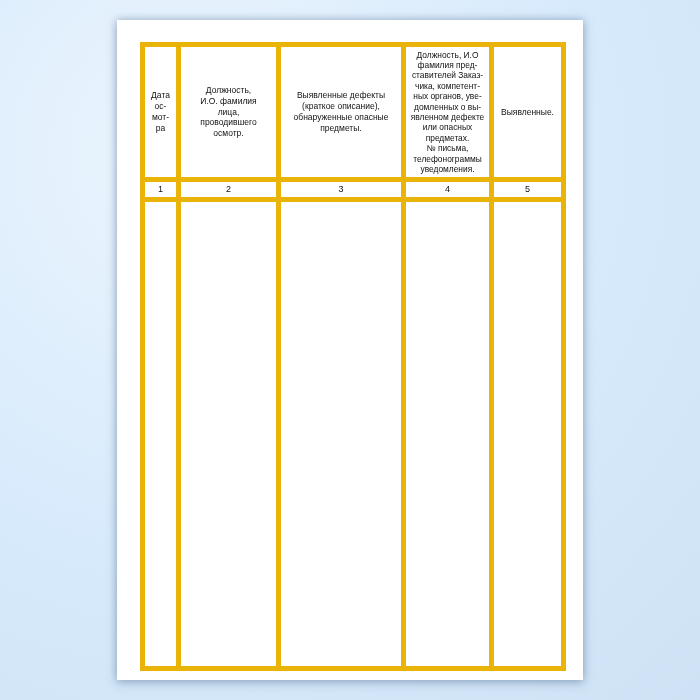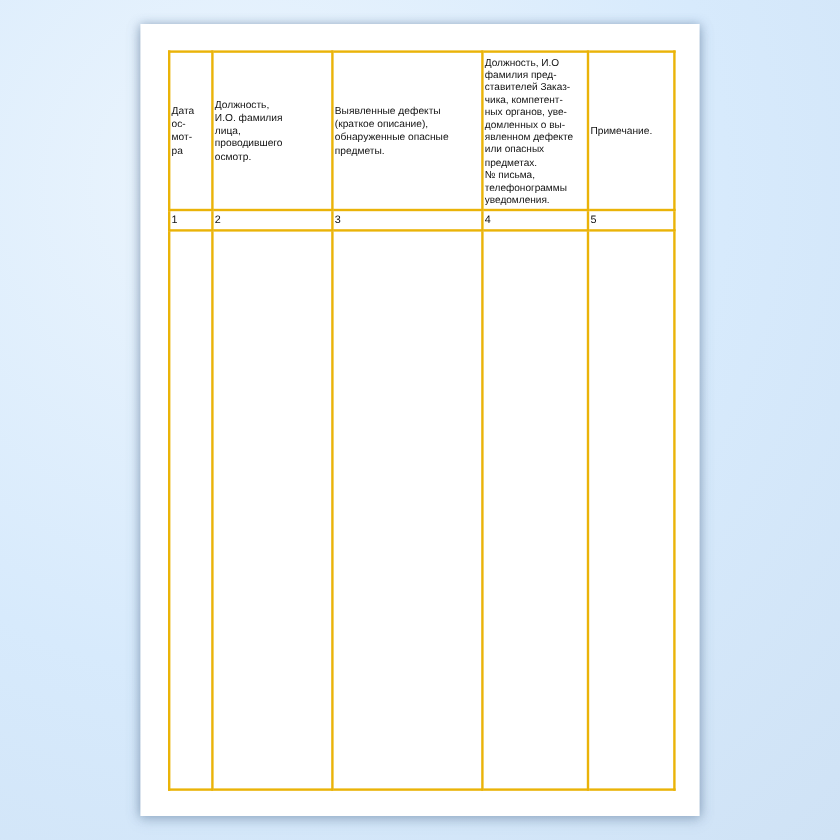--- a/index.html
+++ b/index.html
@@ -22,21 +22,22 @@
   }
   table.journal {
     position: absolute;
     left: 23px;
     top: 22px;
     width: 421px;
     border-collapse: collapse;
     table-layout: fixed;
   }
   table.journal td {
-    border: 2px solid #eab308;
+    border: 5px solid #eab308;
+    text-align: center;
     vertical-align: middle;
     padding: 0 1px;
     color: #111111;
     white-space: pre-line;
     overflow: hidden;
   }
   tr.header-row td {
     height: 130px;
     font-size: 8.5px;
     line-height: 10.8px;
@@ -87,21 +88,21 @@
 ставителей Заказ-
 чика, компетент-
 ных органов, уве-
 домленных о вы-
 явленном дефекте
 или опасных
 предметах.
 № письма,
 телефонограммы
 уведомления.</td>
-          <td class="c5">Примечание.</td>
+          <td class="c5">Выявленные.</td>
         </tr>
         <tr class="number-row">
           <td>1</td>
           <td>2</td>
           <td>3</td>
           <td>4</td>
           <td>5</td>
         </tr>
         <tr class="entry-row">
           <td></td>

